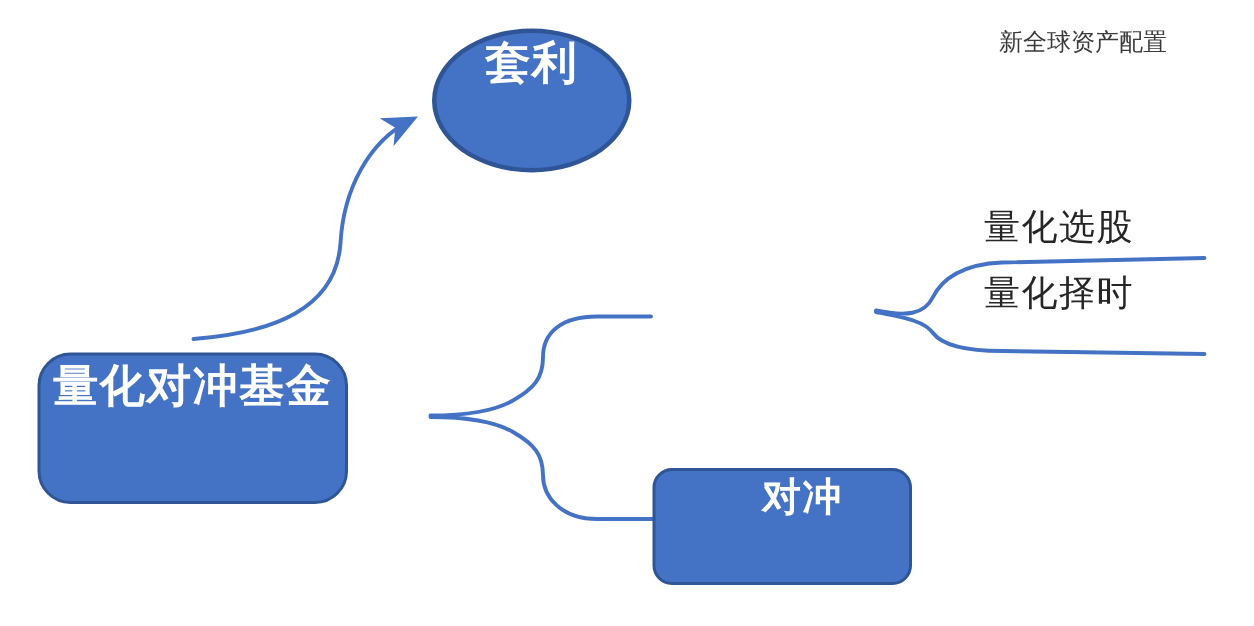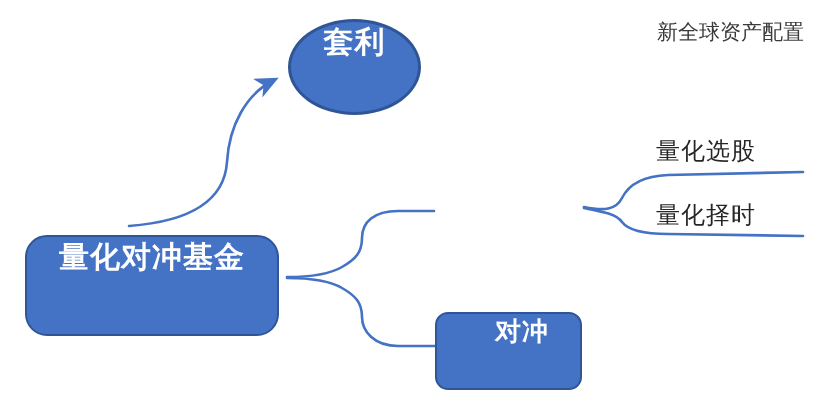--- a/index.html
+++ b/index.html
@@ -26,50 +26,50 @@
   .node{
     position:absolute;
     background:var(--node_fill);
     border:2.5px solid var(--node_border);
     color:var(--node_text);
     display:flex;align-items:flex-start;justify-content:center;
     font-weight:bold;
     letter-spacing:1px;
   }
   .node-root{
-    left:25px;top:235px;width:254px;height:101px;
+    left:25px;top:235px;width:207px;height:101px;
     border-radius:22px;
     font-size:30px;
   }
   .node-ellipse{
     left:288px;top:19px;width:133px;height:96px;
     border-radius:50%;
     border-width:3px;
     font-size:30px;
   }
   .node-branch{
     border-radius:13px;
     font-size:26px;
   }
   .node-quant{left:434px;top:172px;width:150px;height:76px;}
-  .node-hedge{left:435px;top:312px;width:147px;height:78px;padding-left:27px;}
+  .node-hedge{left:435px;top:312px;width:173px;height:78px;padding-left:27px;}
   .leaf-label{
     position:absolute;
     color:var(--label_text);
     font-size:24px;
     letter-spacing:1px;
     white-space:nowrap;
   }
   .leaf-stock{left:656px;top:135px;font-family:Liberation Serif, serif;}
-  .leaf-timing{left:656px;top:199px;}
+  .leaf-timing{left:656px;top:179px;}
   .corner-note{
     position:absolute;
-    right:32px;top:18px;
+    right:58px;top:18px;
     color:var(--note_text);
-    font-size:21px;
+    font-size:16px;
     white-space:nowrap;
   }
 </style>
 </head>
 <body>
 
 <div class="canvas">
 
   <svg class="connectors" viewBox="0 0 836 417" fill="none" xmlns="http://www.w3.org/2000/svg">
     <defs>

